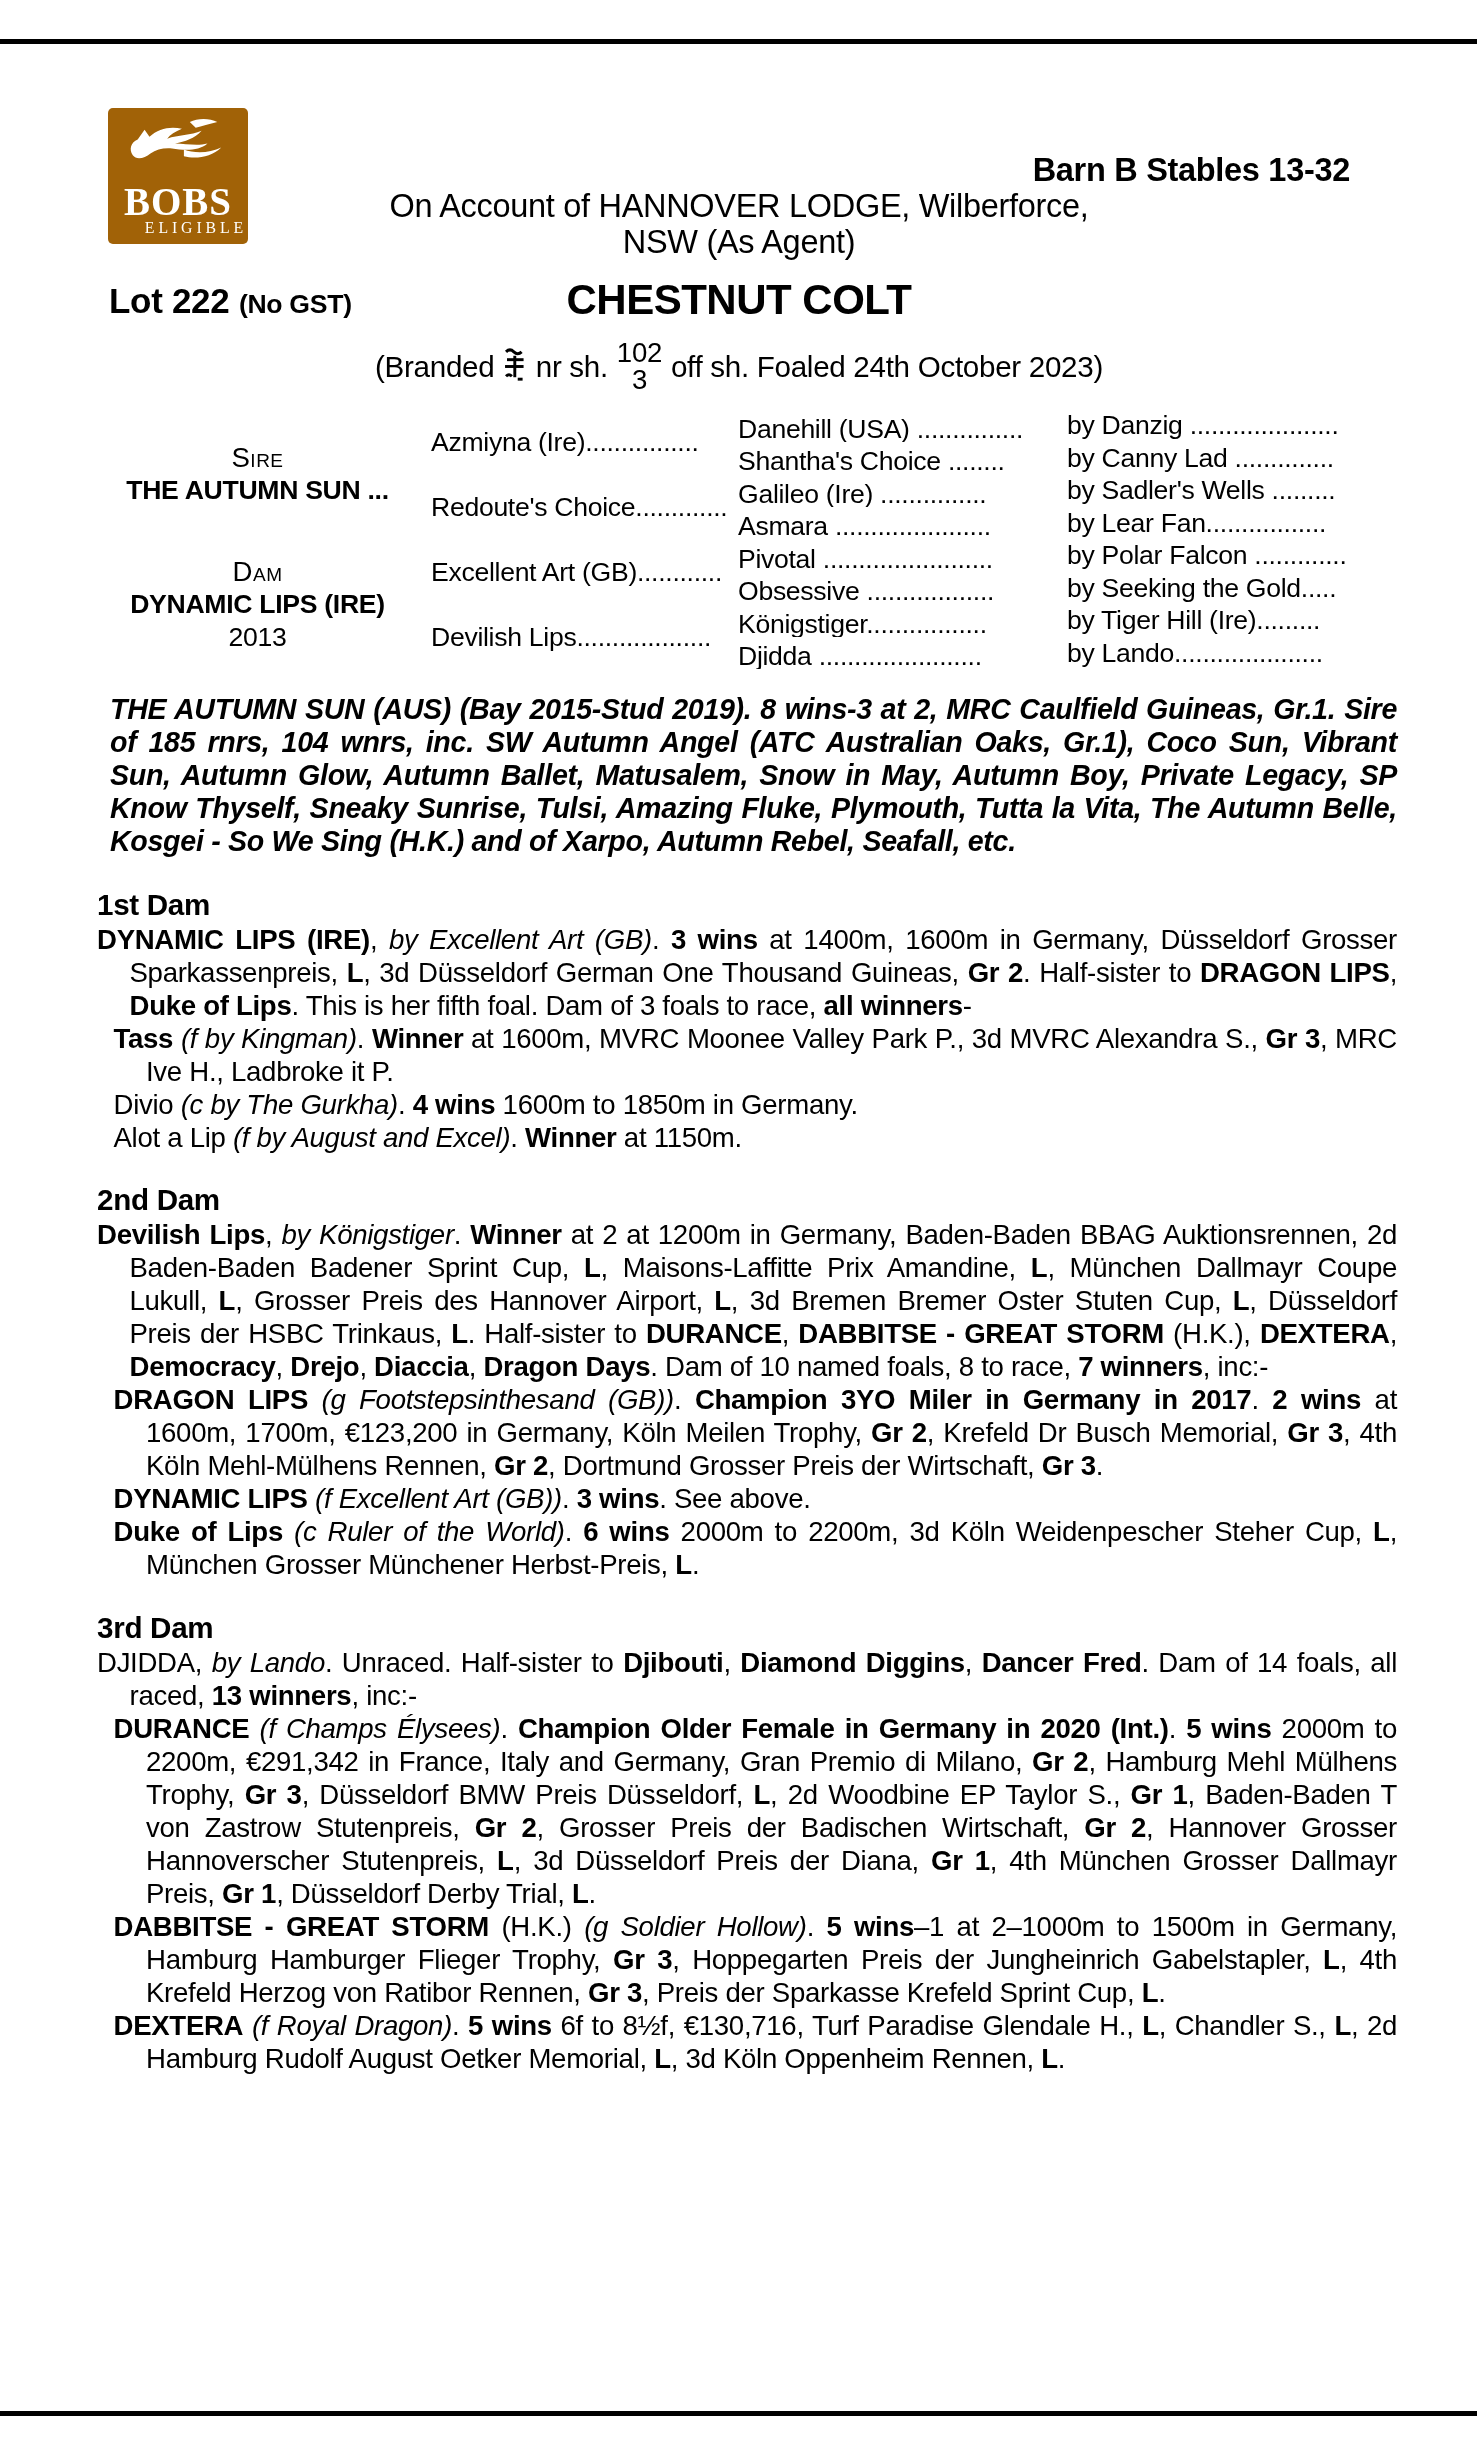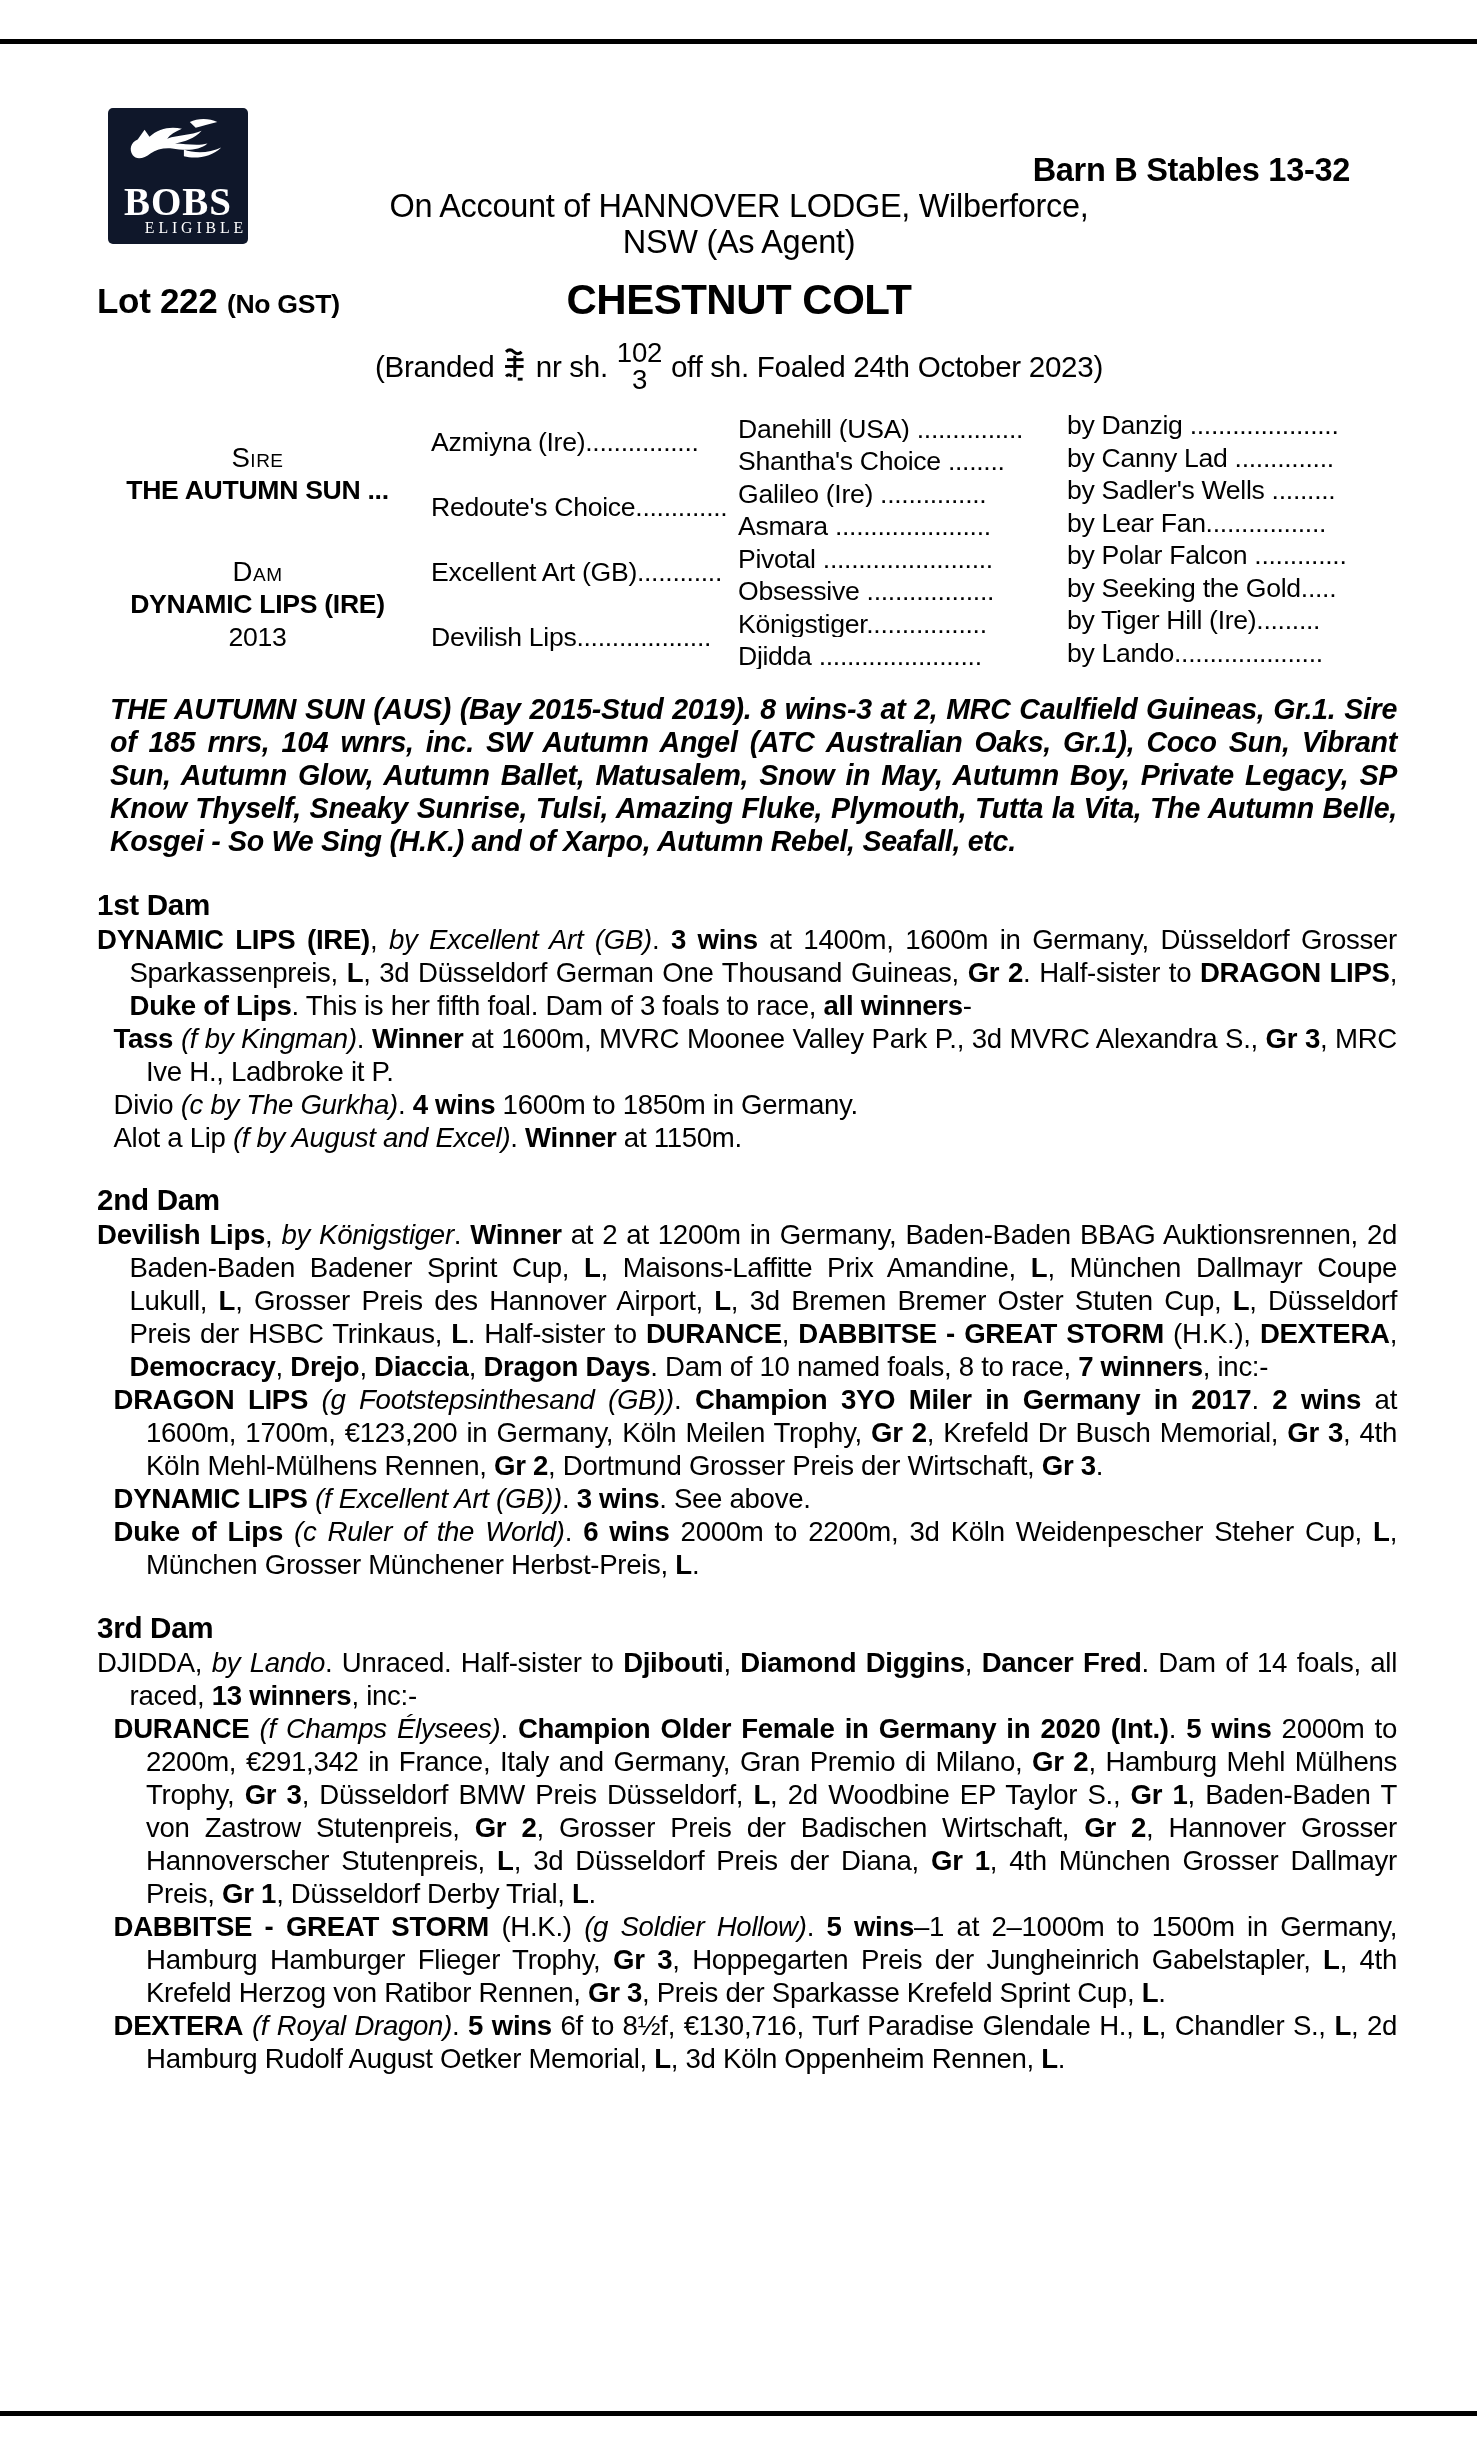--- a/index.html
+++ b/index.html
@@ -14,39 +14,39 @@
     letter-spacing:-0.3px;
   }
   .rule{position:absolute;left:0;right:0;height:4.9px;background:#000;}
   .rule.top{top:39px;}
   .rule.bottom{top:2411px;}
 
   
   .header{position:relative;margin-top:108px;height:138px;}
   .logo{
     position:absolute;left:108px;top:0;
-    width:140px;height:136px;background:#0f172a;border-radius:4.9px;
+    width:140px;height:136px;background:#a16207;border-radius:4.9px;
     display:flex;flex-direction:column;align-items:center;justify-content:flex-end;
     padding-bottom:6.9px;box-sizing:border-box;
   }
   .logo svg{position:absolute;top:7.9px;left:10.8px;}
   .logo .bobs{
     font-family:"Liberation Serif","DejaVu Serif",serif;
     color:#fff;font-weight:bold;font-size:39px;line-height:37px;letter-spacing:1px;
   }
   .logo .eligible{
     font-family:"Liberation Serif","DejaVu Serif",serif;
     color:#fff;font-size:15.8px;line-height:16.7px;letter-spacing:3.9px;margin-left:36px;
   }
   .barn{text-align:right;padding-right:128px;padding-top:45px;font-weight:bold;font-size:32.5px;line-height:35px;}
   .account{text-align:center;font-weight:normal;font-size:32.5px;line-height:36px;}
 
   
   .title-row{position:relative;margin-top:29.6px;height:51px;}
-  .lot{position:absolute;left:97px;top:5.9px;font-size:35px;font-weight:bold;white-space:nowrap;}
+  .lot{position:absolute;left:109px;top:5.9px;font-size:35px;font-weight:bold;white-space:nowrap;}
   .lot .gst{font-size:26.6px;}
   .horse-title{text-align:center;font-size:42px;font-weight:bold;letter-spacing:-0.5px;}
   .branded{
     display:flex;justify-content:center;align-items:center;gap:8.9px;
     margin-top:3.9px;font-size:29.6px;height:73px;
   }
   .frac{display:inline-flex;flex-direction:column;align-items:center;font-size:27.6px;line-height:26.6px;}
 
   
   .pedigree{display:flex;margin:5.9px 81px 0 84px;font-size:26.6px;line-height:32.5px;}

